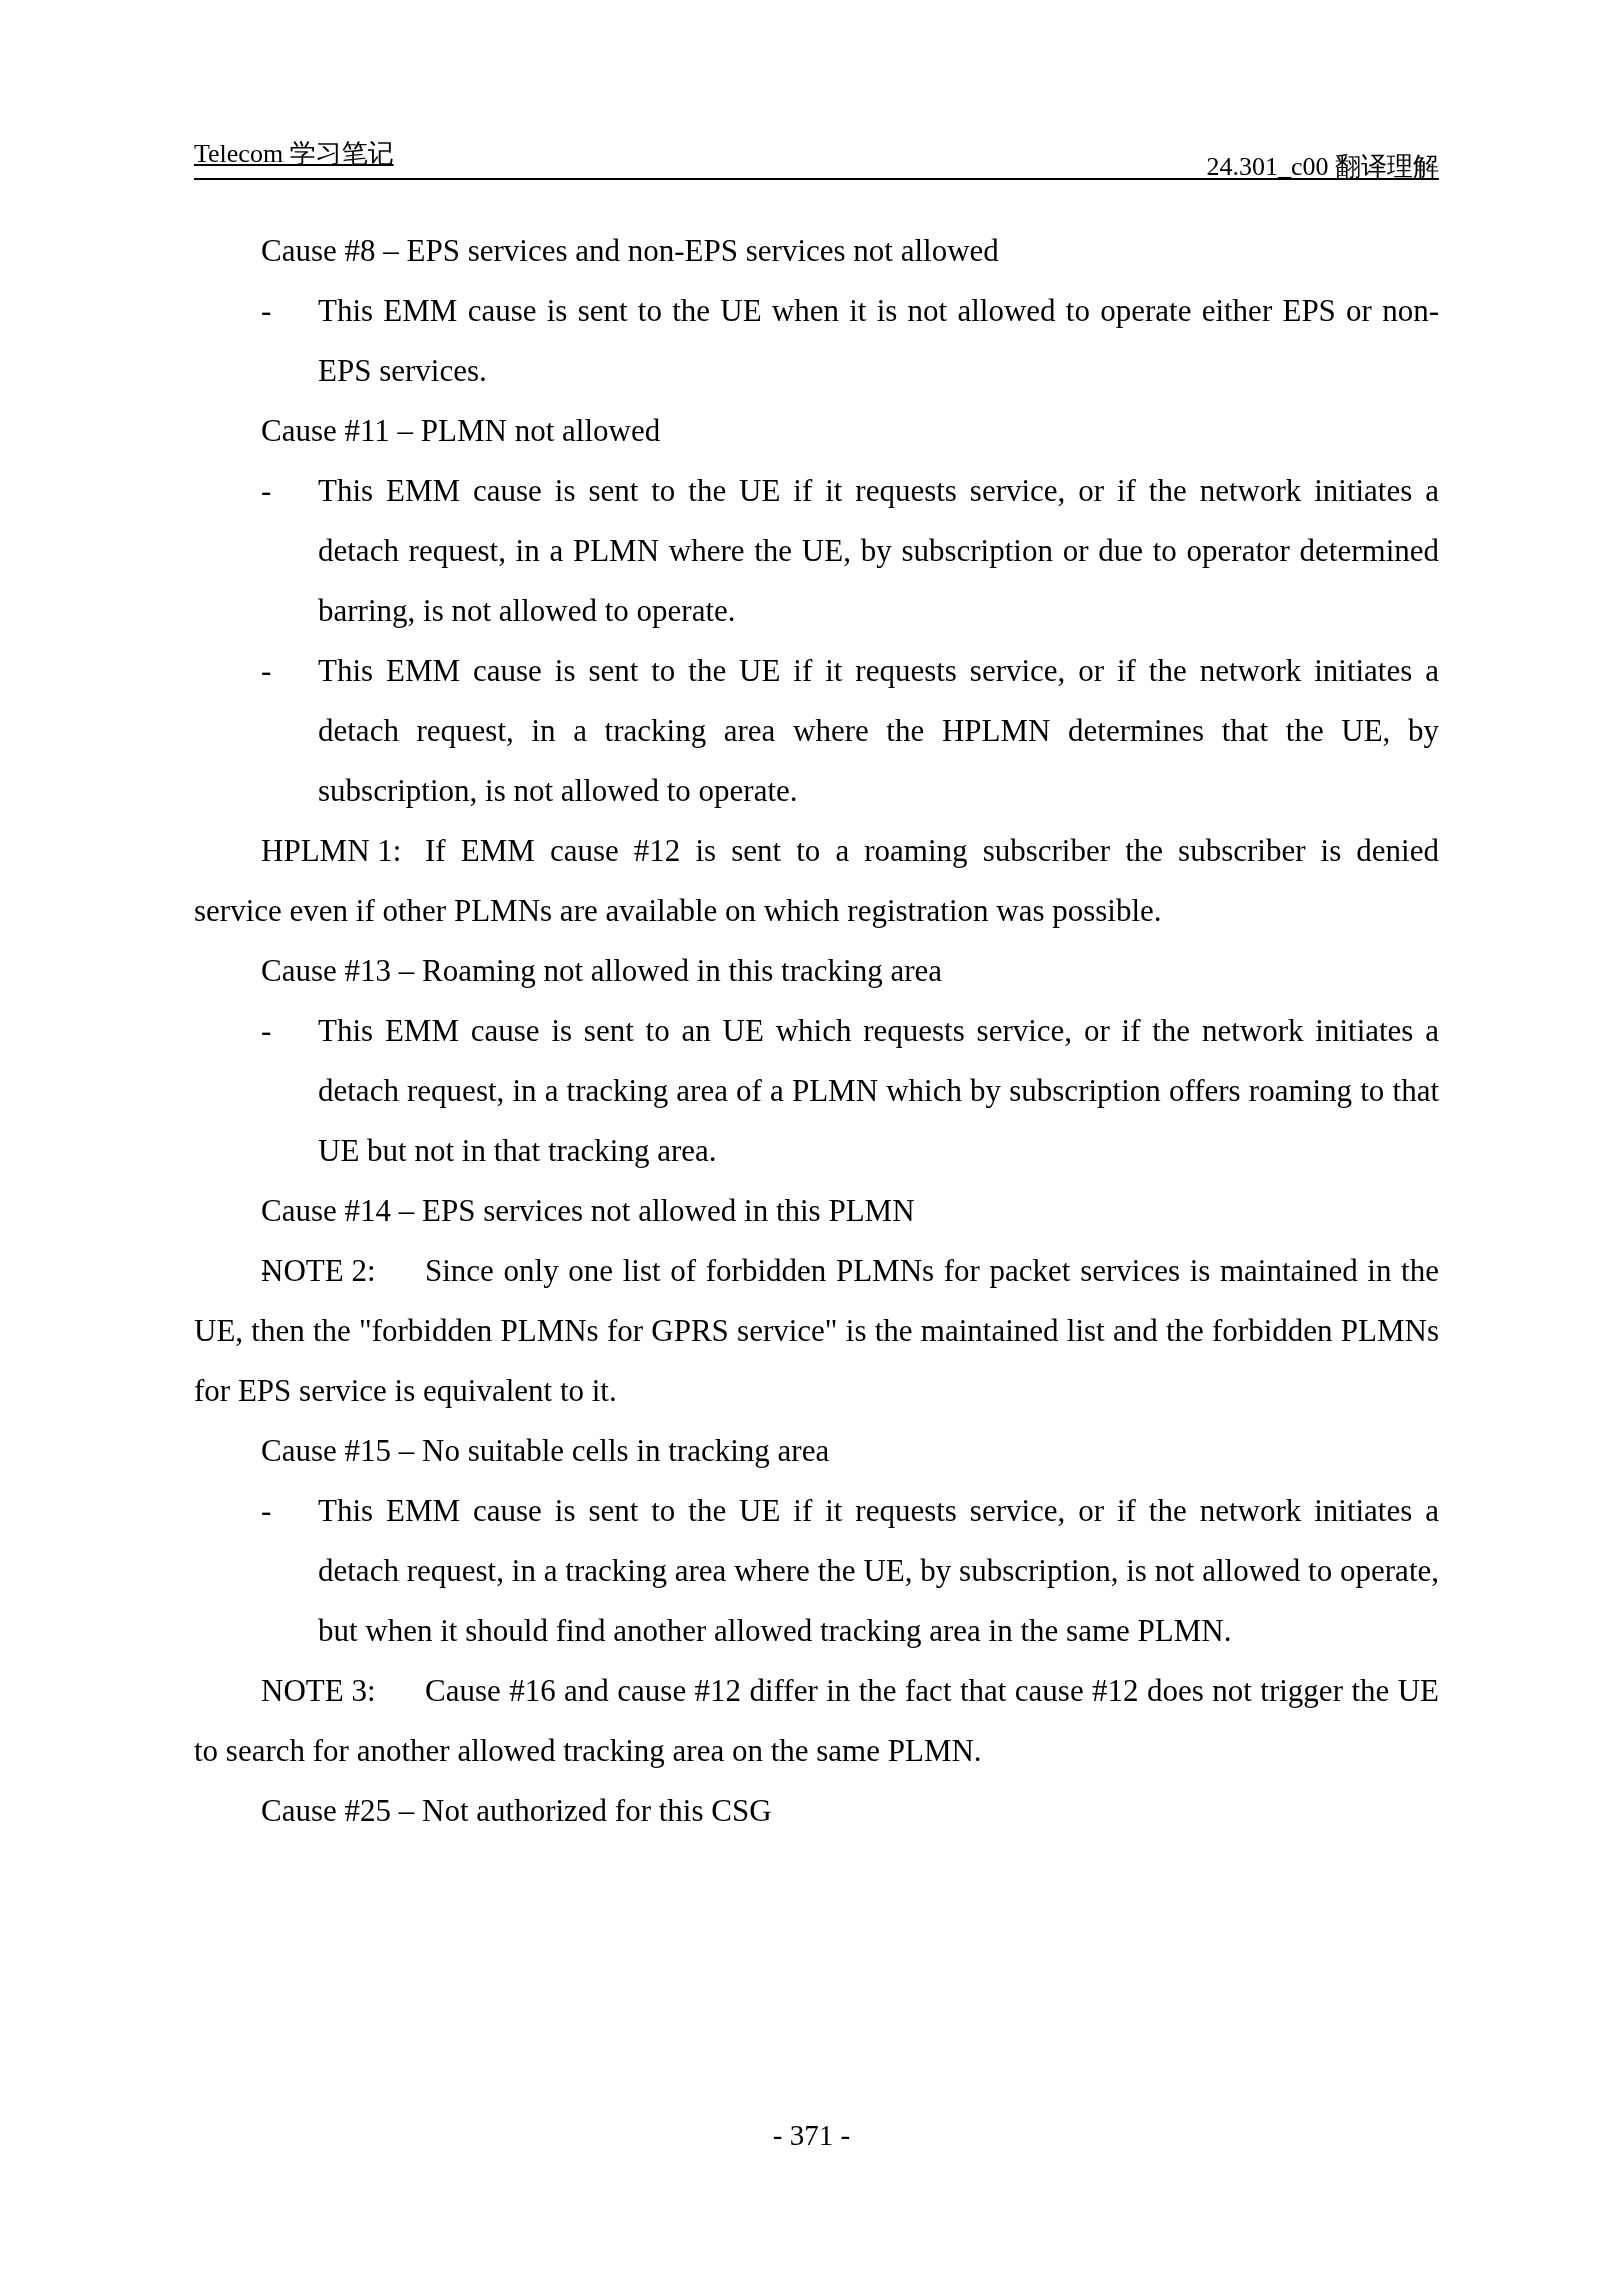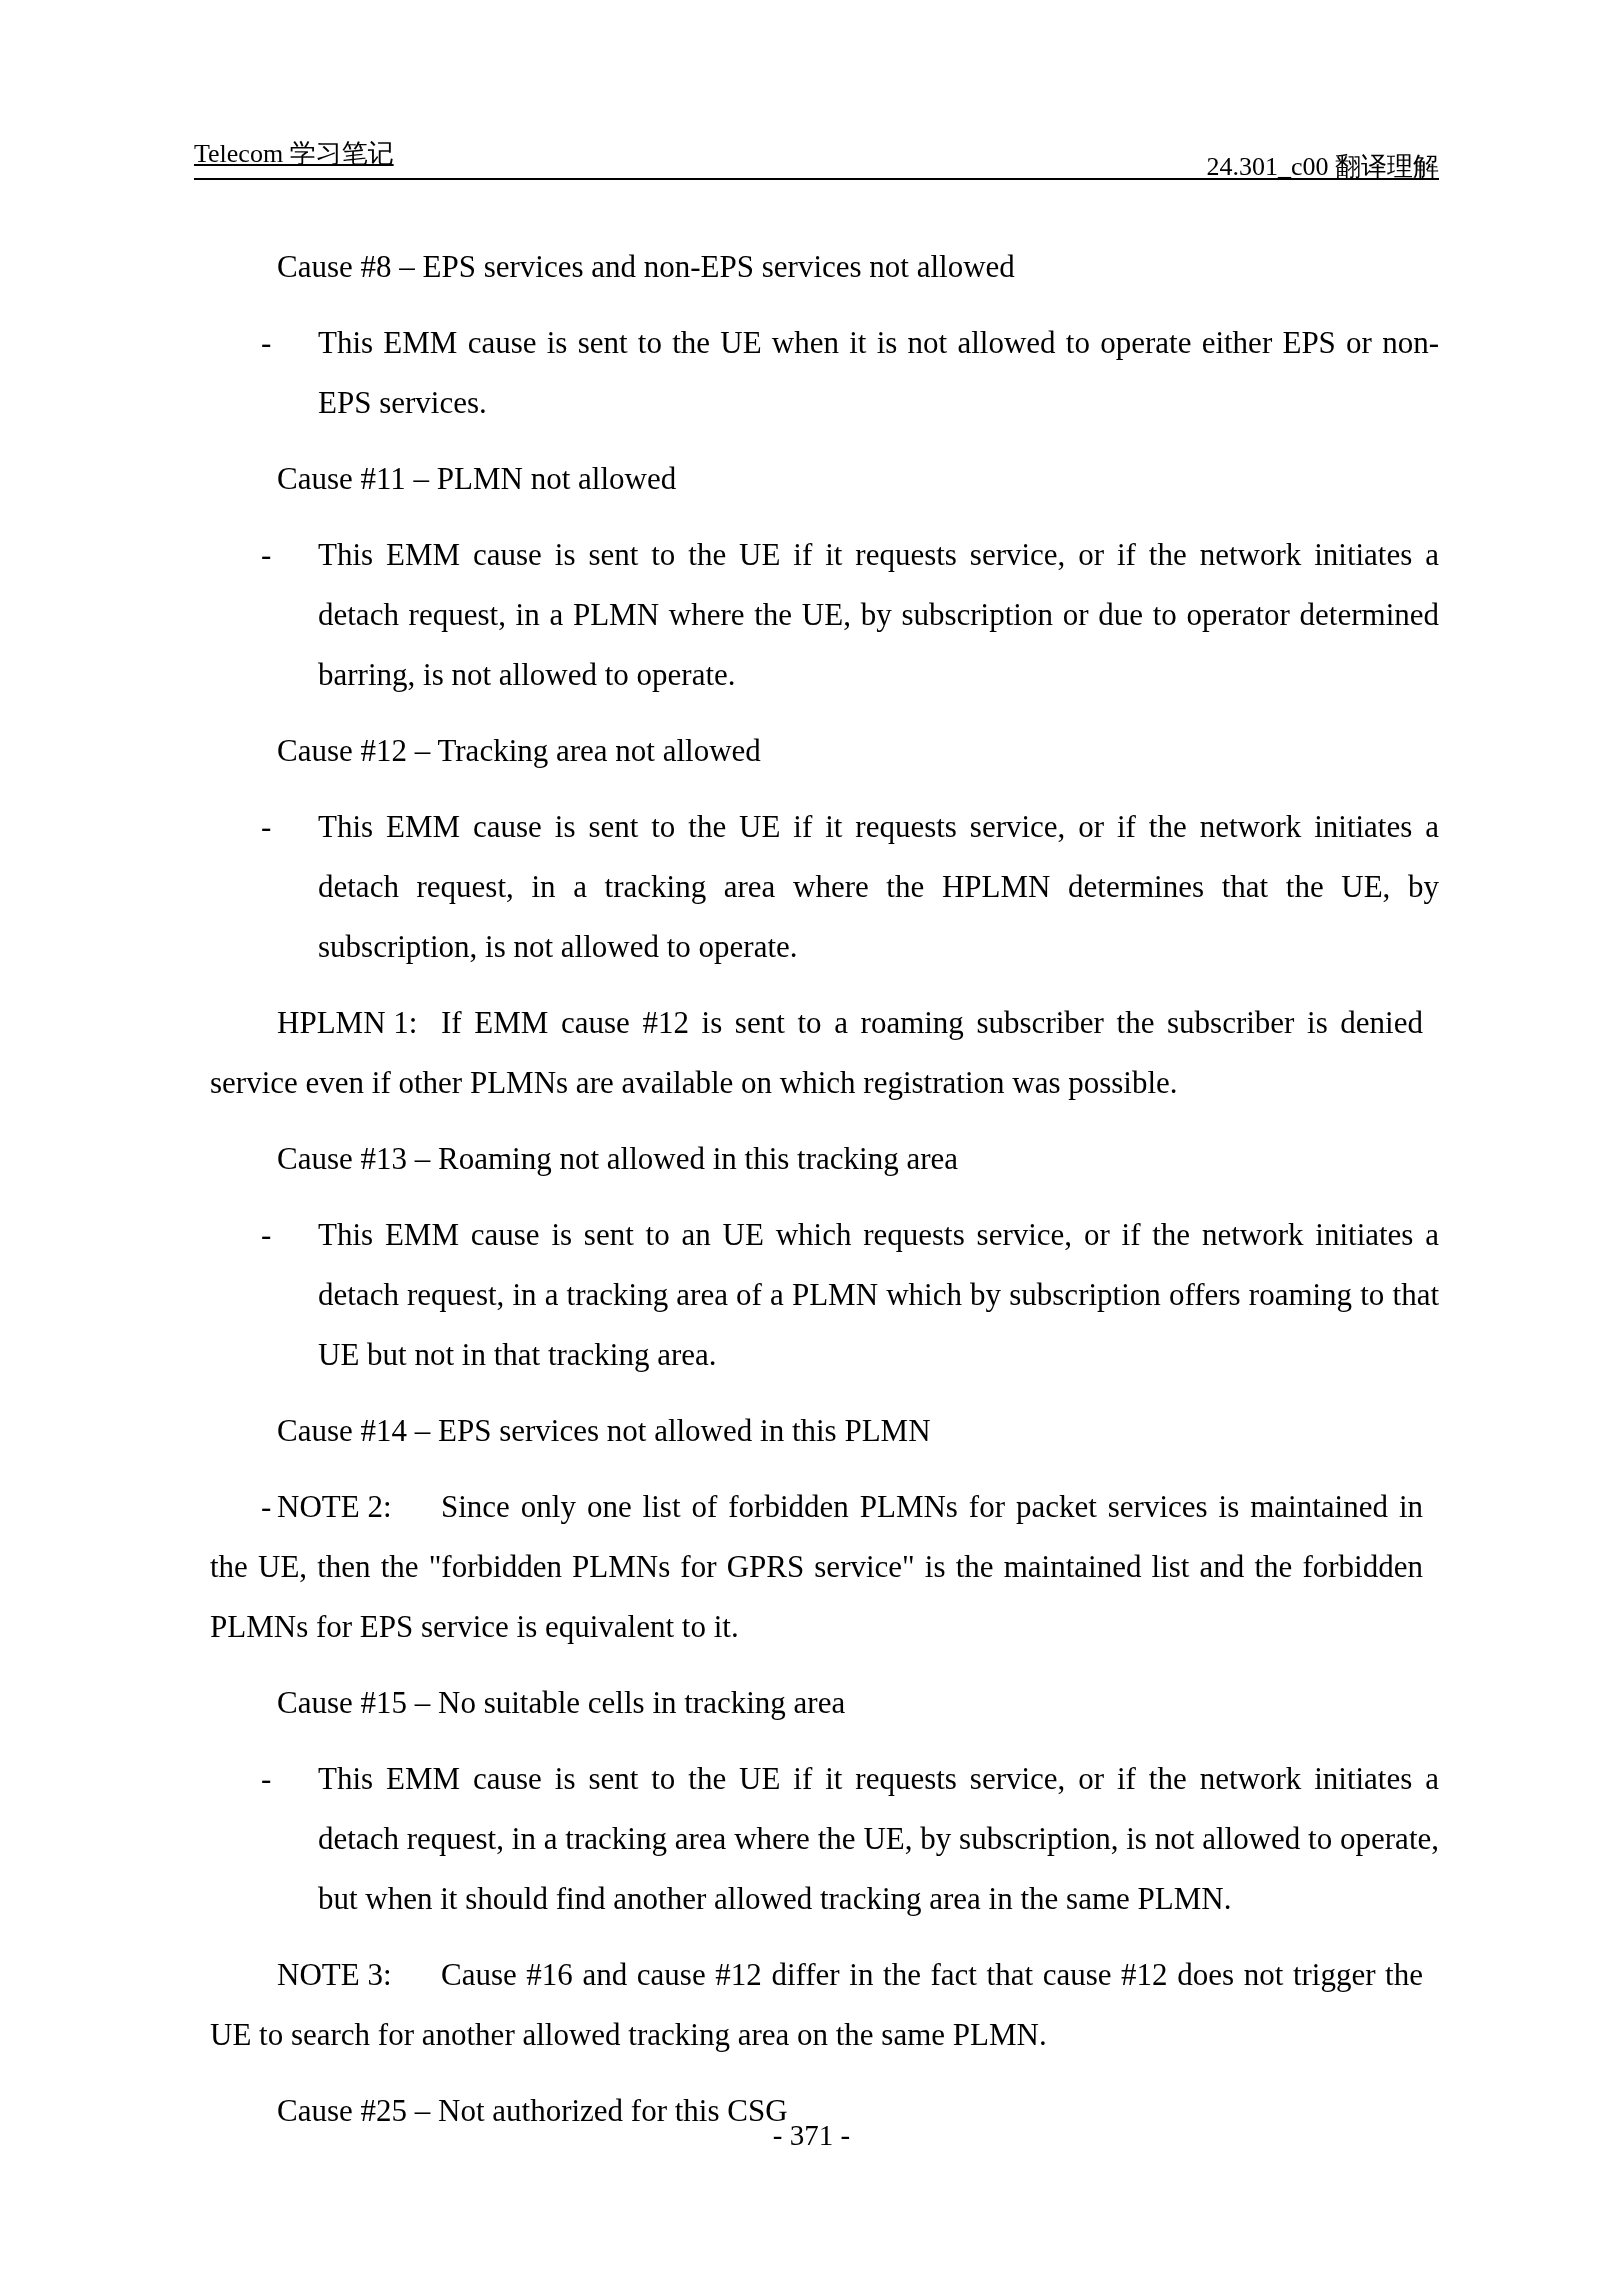--- a/index.html
+++ b/index.html
@@ -5,21 +5,21 @@
   html, body { margin: 0; padding: 0; background: #ffffff; }
   body { width: 1623px; height: 2295px; position: relative; overflow: hidden;
          font-family: "Liberation Serif", "DejaVu Serif", serif; color: #000; }
   .header { position: absolute; left: 194px; top: 131px; width: 1245px; height: 46px;
             font-size: 26px; }
   .header .left { position: absolute; left: 0; top: 5.2px; text-decoration: underline; }
   .header .right { position: absolute; right: 0; top: 8px; margin-top: 10px; }
   .header-rule { position: absolute; left: 194px; top: 178px; width: 1245px; height: 2px; background: #000; }
   .body { position: absolute; left: 194px; top: 221px; width: 1245px;
           font-size: 31px; line-height: 60px; }
-  .p { margin: 16px; text-align: justify; }
+  .p { margin: 0; text-align: justify; }
   .p.heading { text-indent: 67px; text-align: left; }
   .p.note { text-indent: 67px; }
   .bullet { position: relative; padding-left: 124px; text-align: justify; margin: 0; }
   .bullet .dash { position: absolute; left: 67px; top: 0; }
   .note-label { display: inline-block; width: 164px; text-indent: 0; }
   .footer { position: absolute; left: 0; top: 2119px; width: 1623px; text-align: center; font-size: 29px; }
 </style>
 </head>
 <body>
 
@@ -29,21 +29,20 @@
 </div>
 <div class="header-rule"></div>
 
 <div class="body">
   <p class="p heading">Cause #8 – EPS services and non-EPS services not allowed</p>
   <p class="bullet"><span class="dash">-</span><span>This EMM cause is sent to the UE when it is not allowed to operate either EPS or non-EPS services.</span></p>
 
   <p class="p heading">Cause #11 – PLMN not allowed</p>
   <p class="bullet"><span class="dash">-</span><span>This EMM cause is sent to the UE if it requests service, or if the network initiates a detach request, in a PLMN where the UE, by subscription or due to operator determined barring, is not allowed to operate.</span></p>
 
-  <p class="p heading">Cause #12 – Tracking area not allowed</p>
   <p class="bullet"><span class="dash">-</span><span>This EMM cause is sent to the UE if it requests service, or if the network initiates a detach request, in a tracking area where the HPLMN determines that the UE, by subscription, is not allowed to operate.</span></p>
 
   <p class="p note"><span class="note-label">HPLMN 1:</span><span>If EMM cause #12 is sent to a roaming subscriber the subscriber is denied service even if other PLMNs are available on which registration was possible.</span></p>
 
   <p class="p heading">Cause #13 – Roaming not allowed in this tracking area</p>
   <p class="bullet"><span class="dash">-</span><span>This EMM cause is sent to an UE which requests service, or if the network initiates a detach request, in a tracking area of a PLMN which by subscription offers roaming to that UE but not in that tracking area.</span></p>
 
   <p class="p heading">Cause #14 – EPS services not allowed in this PLMN</p>
   <p class="bullet"><span class="dash">-</span></p>
 

